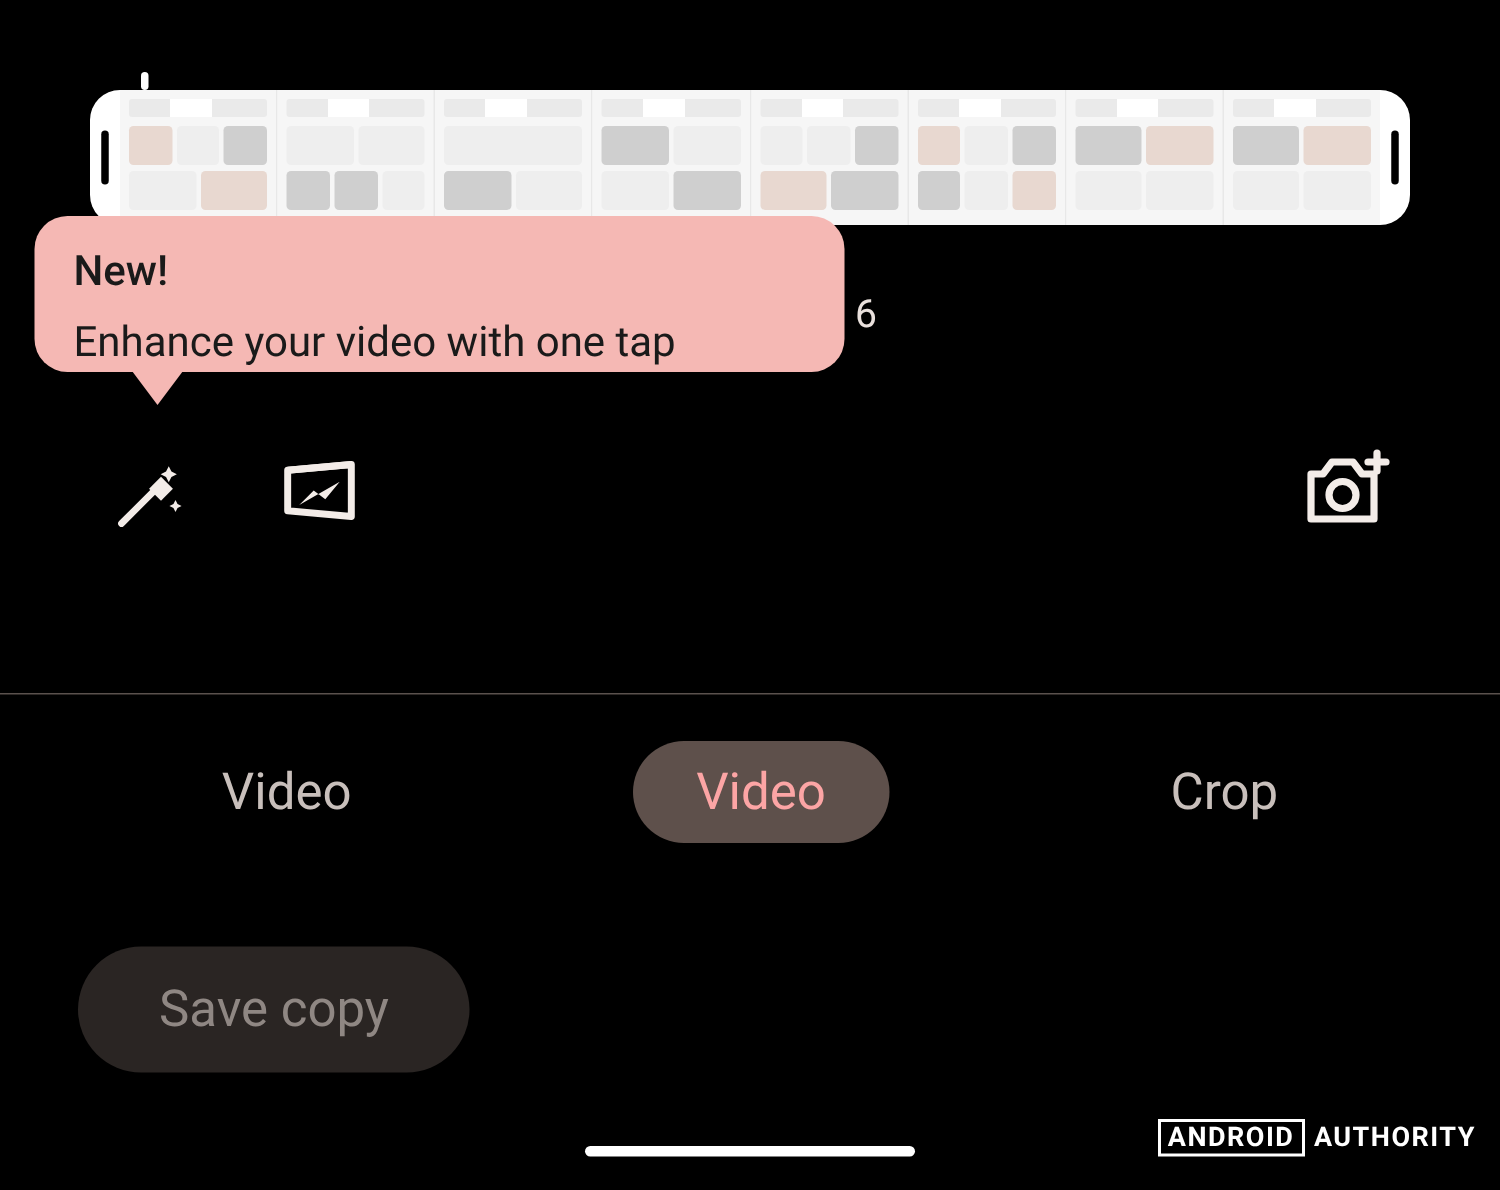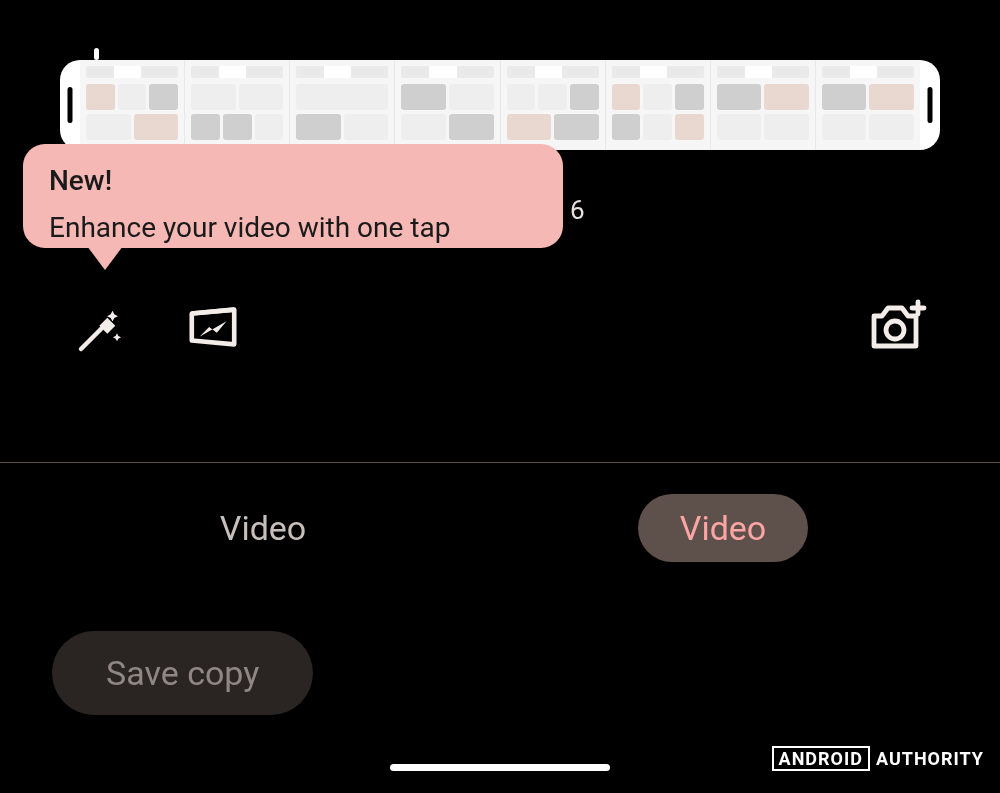--- a/index.html
+++ b/index.html
@@ -369,20 +369,21 @@
         <path d="M25 2 L25 8 M22 5 L28 5"></path>
       </svg>
     </span>
   </div>
 
   <div class="divider"></div>
 
   <div class="tabs">
     <div class="tab"><span>Video</span></div>
     <div class="tab active"><span>Video</span></div>
+    <div class="tab"><span>Crop</span></div>
   </div>
 
   <div class="action-row">
     <div class="save-copy">Save copy</div>
   </div>
 
   <div class="nav-handle"></div>
 
   <div class="watermark">
     <span class="boxed">ANDROID</span>

